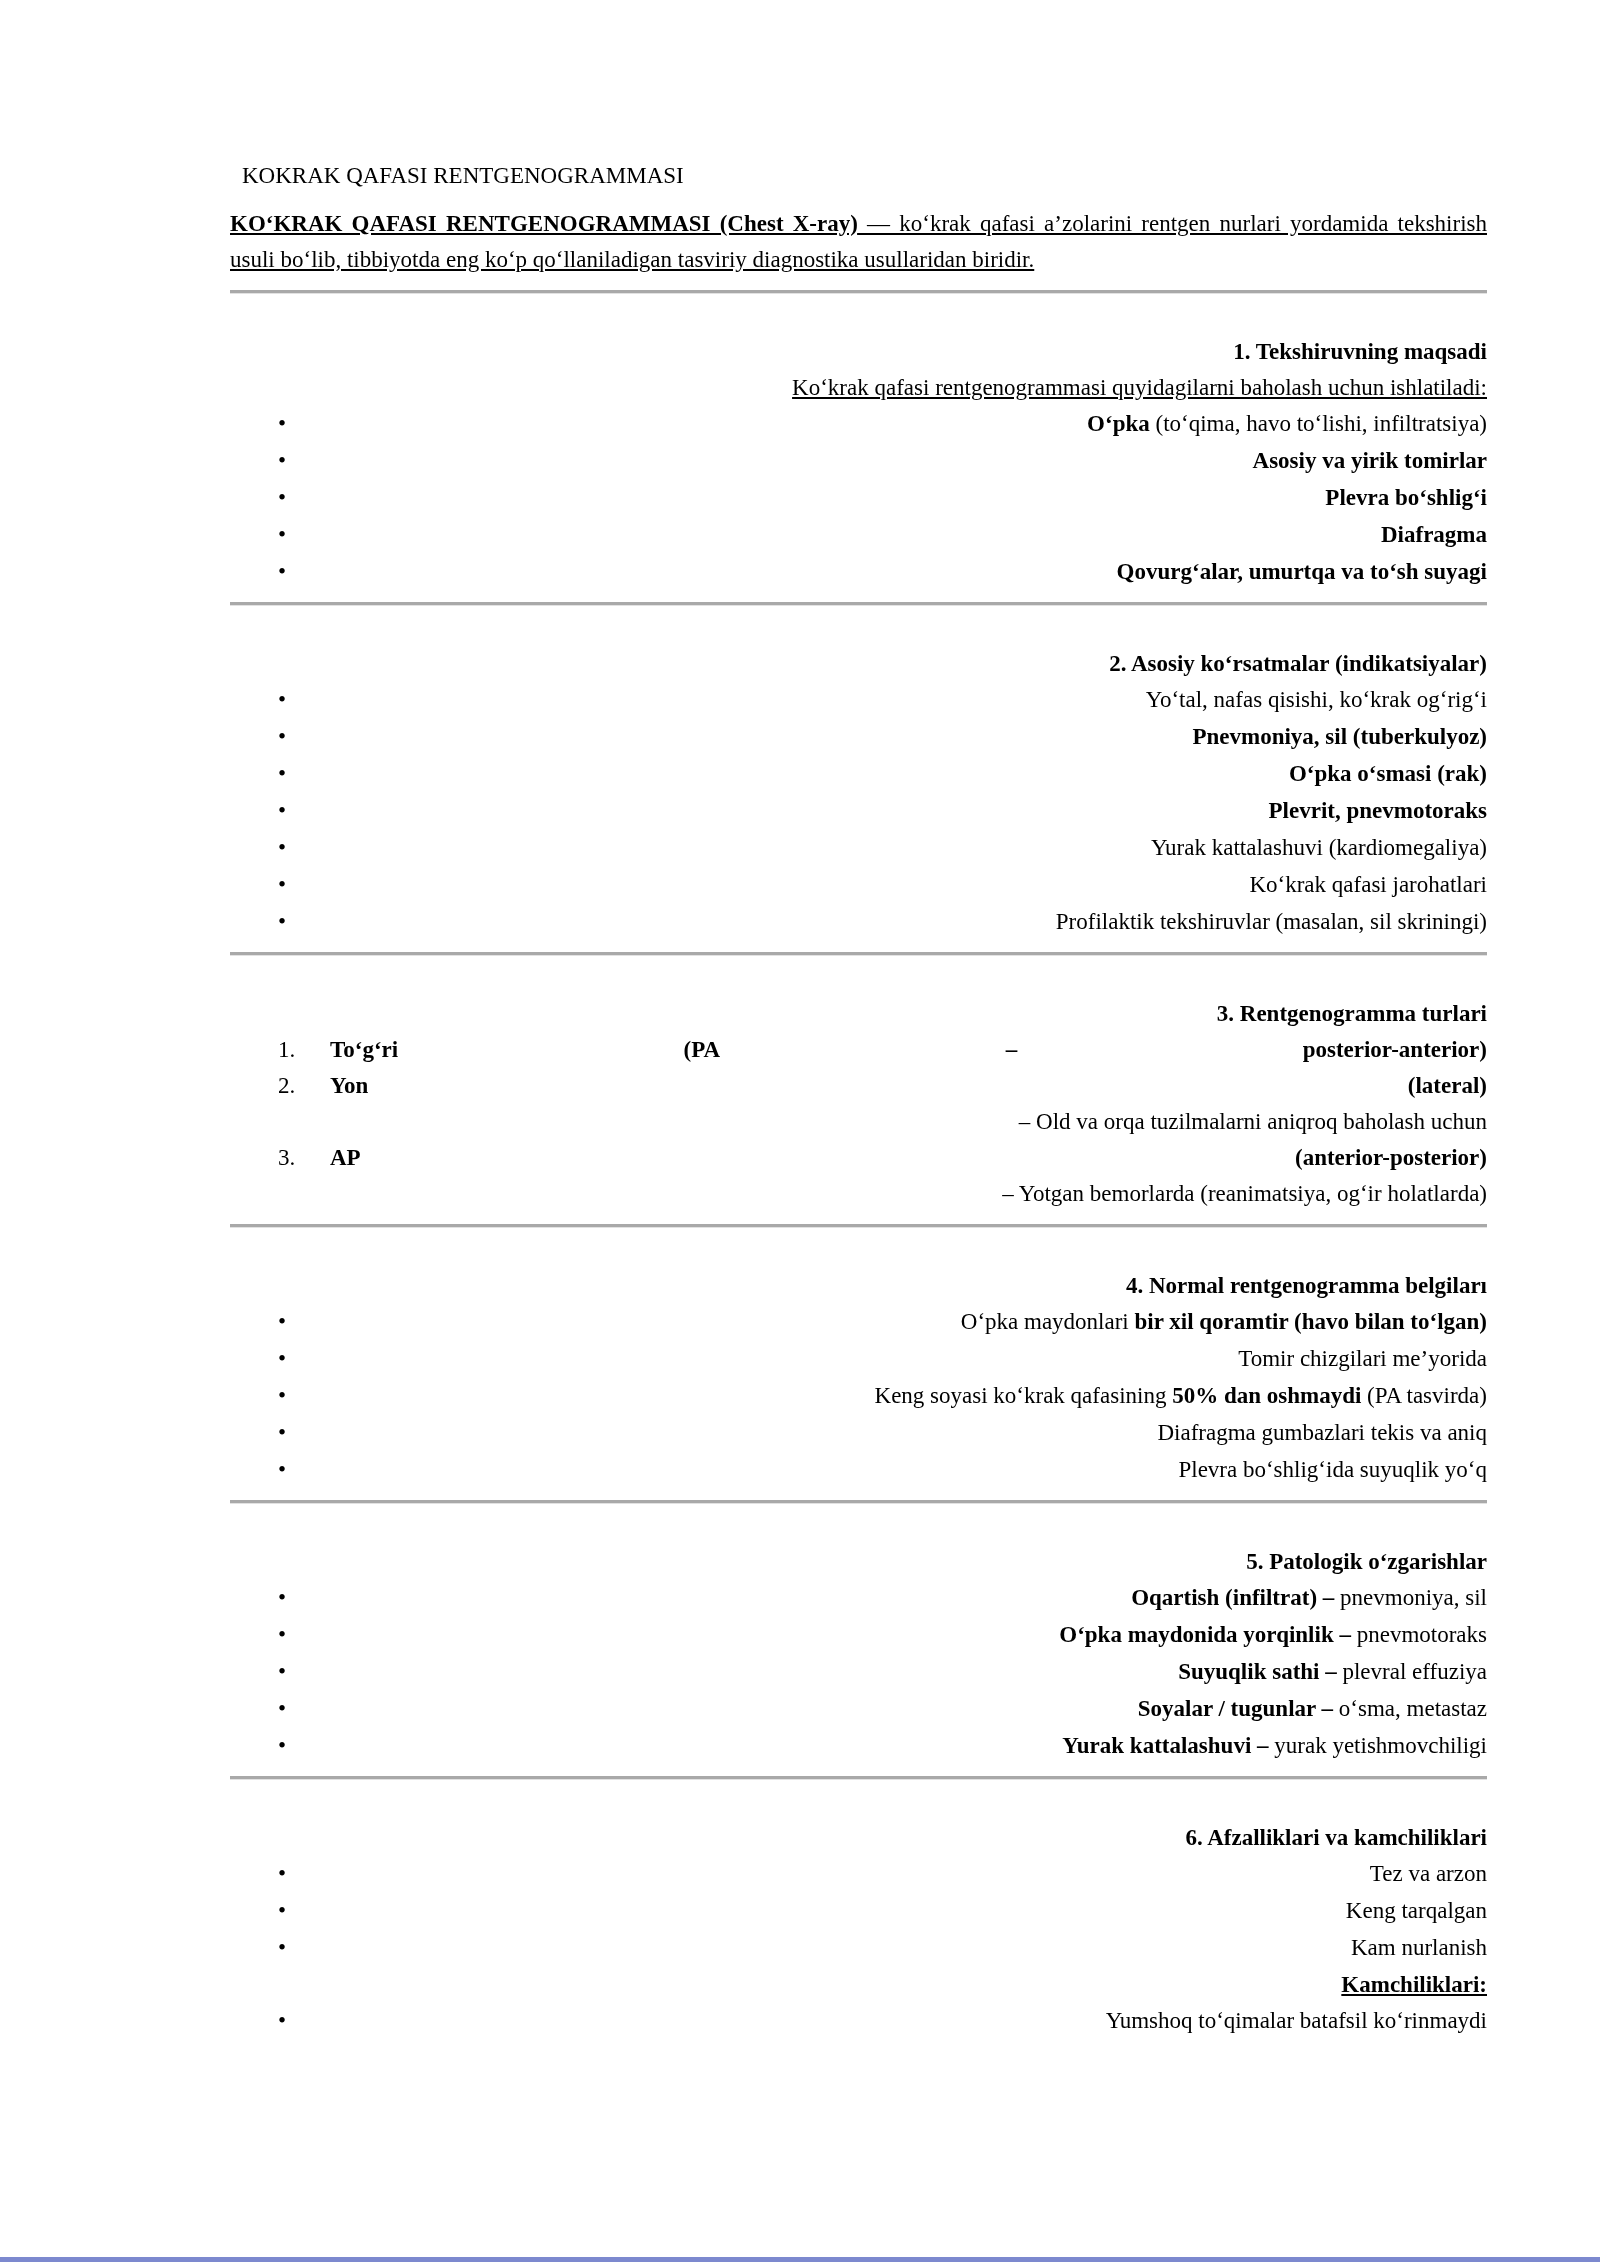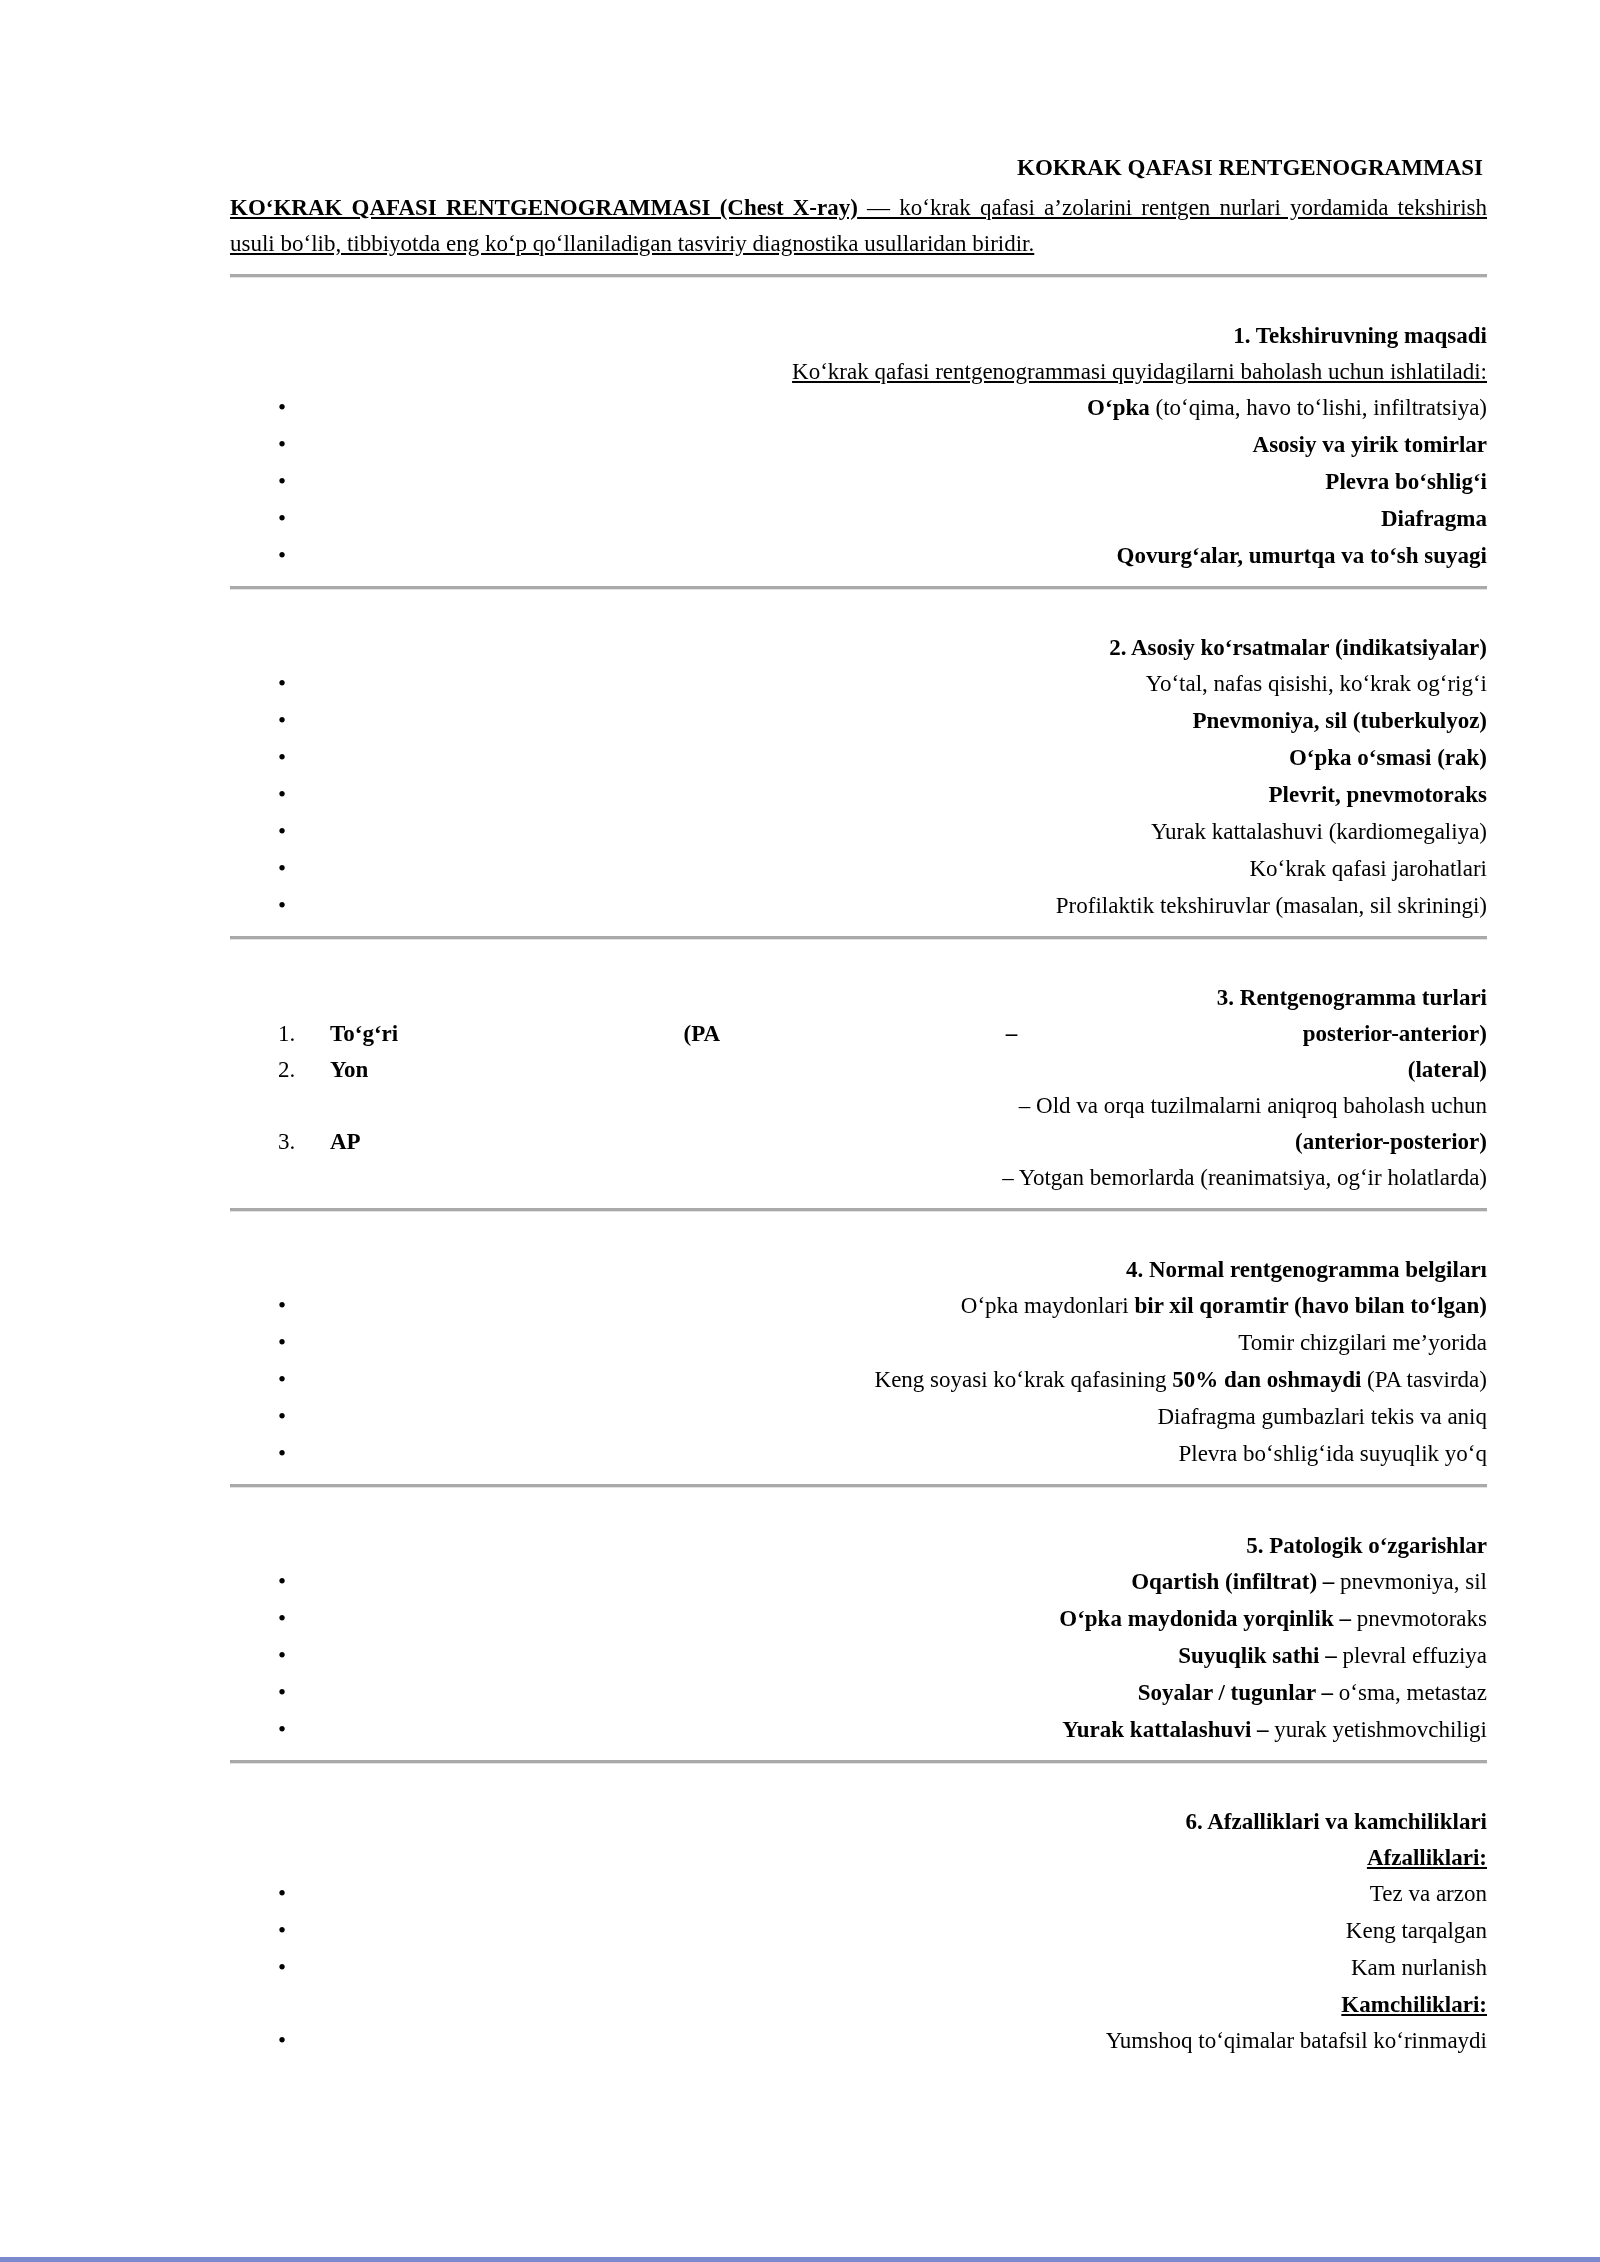--- a/index.html
+++ b/index.html
@@ -5,21 +5,21 @@
   * { box-sizing: border-box; }
   html,body { margin:0; padding:0; }
   body {
     width:1600px; height:2262px;
     background:#ffffff;
     font-family:"Liberation Serif", "DejaVu Serif", serif;
     font-size:23px; line-height:36px; color:#000;
     position:relative; overflow:hidden;
   }
   .page { padding:146px 113px 0 230px; }
-  h1 { font-size:23px; line-height:36px; margin:4px; text-align:right; font-weight:bold; }
+  h1 { font-size:23px; line-height:36px; margin:12px; text-align:left; font-weight:normal; }
   h2 { font-size:23px; line-height:36px; margin:0; font-weight:bold; }
   p  { margin:0;text-decoration:underline; }
   .justify { text-align:justify; }
   .divider { height:4px; background:#a9a9a9; border-bottom:1px solid #e2e2e2; margin-top:12px; }
   .sec { margin-top:40px;text-align:right; }
   ul.blist { list-style:none; margin:0; padding:0; }
   ul.blist li { position:relative; padding-left:100px; margin-bottom:1px; }
   ul.blist li::before { content:"\2022"; position:absolute; left:48px; top:0; }
   ol.numlist { list-style:none; margin:0; padding:0; }
   ol.numlist li { position:relative; padding-left:100px; }
@@ -123,21 +123,20 @@
       <li><span></span><b>Suyuqlik sathi –</b><span> plevral effuziya</span></li>
       <li><span></span><b>Soyalar / tugunlar –</b><span> o‘sma, metastaz</span></li>
       <li><span></span><b>Yurak kattalashuvi –</b><span> yurak yetishmovchiligi</span></li>
     </ul>
   </section>
 
   <div class="divider" style="background: rgb(169, 169, 169);"></div>
 
   <section class="sec">
     <h2>6. Afzalliklari va kamchiliklari</h2>
-    <p><b>Afzalliklari:</b></p>
     <ul class="blist">
       <li><span>Tez va arzon</span><b></b><span></span></li>
       <li><span>Keng tarqalgan</span><b></b><span></span></li>
       <li><span>Kam nurlanish</span><b></b><span></span></li>
     </ul>
     <p><b>Kamchiliklari:</b></p>
     <ul class="blist">
       <li><span>Yumshoq to‘qimalar batafsil ko‘rinmaydi</span><b></b><span></span></li>
     </ul>
   </section>

